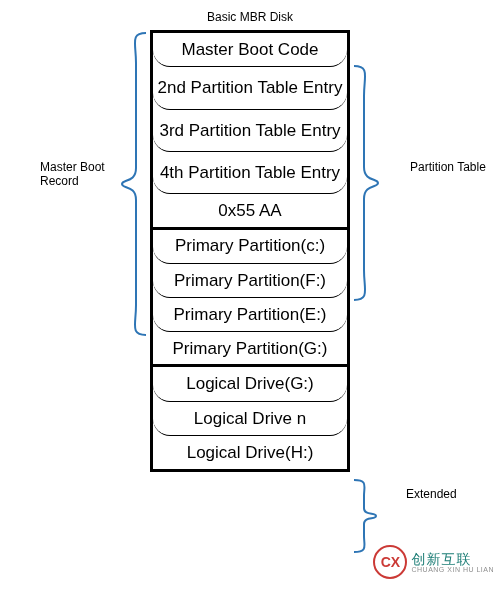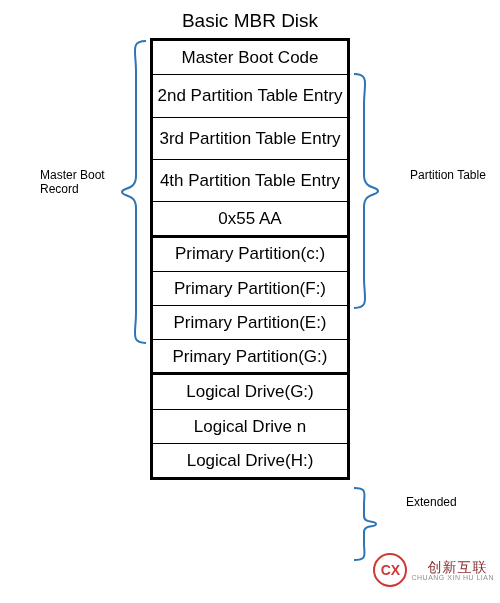--- a/index.html
+++ b/index.html
@@ -11,41 +11,42 @@
     color: #000;
     background: #fff;
     width: 500px;
     position: relative;
   }
   .title {
     text-align: center;
     margin-left: 140px;
     width: 200px;
     margin-bottom: 6px;
-    font-size: 19px;
+    font-size: 12px;
   }
   .container {
     position: relative;
     width: 480px;
     height: 565px;
   }
   .boxcol {
     position: absolute;
     left: 140px;
     width: 200px;
     top: 0;
   }
   .section {
     border: 3px solid #000;
   }
   .cell {
     border-bottom: 1px solid #000;
     text-align: center;
     padding: 6px 4px;
     line-height: 1.25;
+    border-radius: 17px;
   }
   .cell:last-child { border-bottom: none; }
   .cell.tall { padding: 10px 4px; }
   .section + .section { margin-top: -3px; }
   .sec-mid { border-top: 2px solid #000; border-bottom: 2px solid #000; border-left:3px solid #000; border-right:3px solid #000;}
   
   
   .brace-svg { position: absolute; overflow: visible; }
   .label {
     position: absolute;
@@ -65,21 +66,21 @@
   .wm-circle {
     width: 34px; height: 34px;
     border: 2px solid #c9302c;
     border-radius: 50%;
     color: #c9302c;
     display:flex; align-items:center; justify-content:center;
     font-weight:bold; font-size:14px;
     background: rgba(255,255,255,0.85);
   }
   .wm-text { display:flex; flex-direction:column; line-height:1; }
-  .wm-cn { font-size:14px; color:#7f1d1d; letter-spacing:1px;margin-left:16px;}
+  .wm-cn { font-size:14px; color:#0f766e; letter-spacing:1px;}
   .wm-en { font-size:7px; color:#888; letter-spacing:0.5px;}
 </style>
 </head>
 <body>
 
 <div class="title">Basic MBR Disk</div>
 
 <div class="container">
 
   <div class="boxcol">

